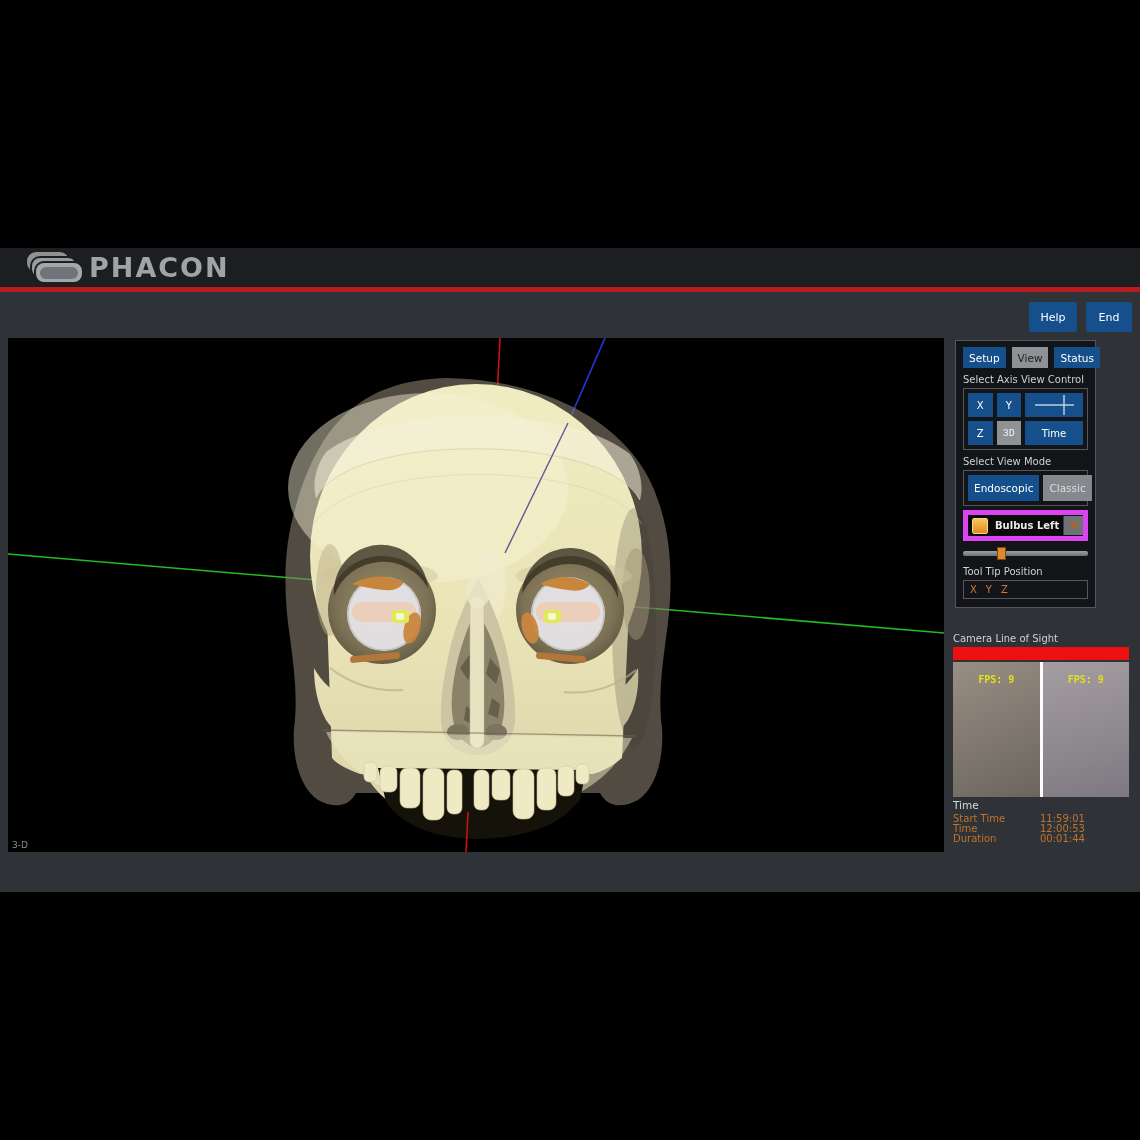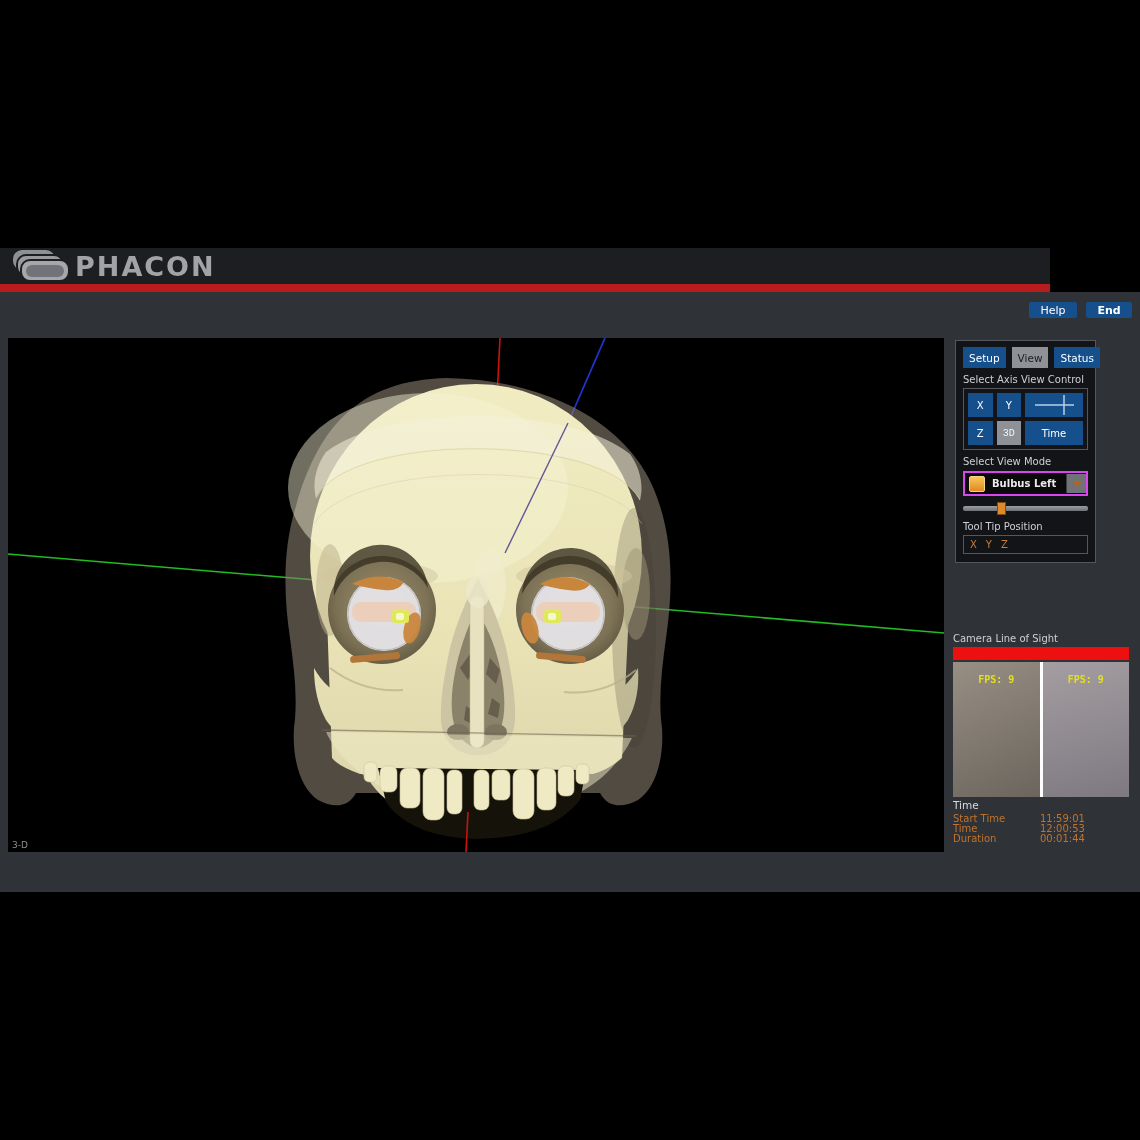--- a/index.html
+++ b/index.html
@@ -3,34 +3,34 @@
 <meta charset="utf-8">
 <style>
   html,body { margin:0; padding:0; }
   body {
     width:1140px; height:1140px; background:#000;
     font-family:"DejaVu Sans","Liberation Sans",sans-serif;
     position:relative; overflow:hidden;
   }
   
   .logo-bar {
-    position:absolute; left:0; top:248px; width:1050px; height:44px;
-    background:#1c1e22; border-bottom:8px solid #b91c1c; box-sizing:border-box;
-    display:flex; align-items:center; padding-left:10px;
+    position:absolute; left:0; top:248px; width:1140px; height:44px;
+    background:#1c1e22; border-bottom:5px solid #b91c1c; box-sizing:border-box;
+    display:flex; align-items:center; padding-left:24px;
   }
   .logo { display:flex; align-items:center; gap:3px; }
   .logo-text { font-size:27px; font-weight:bold; color:#a2a3a5; letter-spacing:2px; }
   
   .app { position:absolute; left:0; top:292px; width:1140px; height:600px; background:#2f3237; }
   .top-btn {
-    position:absolute; height:16px; background:#15508d; color:#fff; border:none;
+    position:absolute; height:30px; background:#15508d; color:#fff; border:none;
     border-radius:2px; font-size:11px; font-family:inherit; cursor:pointer;
   }
   .help { left:1029px; top:10px; width:48px; }
-  .end  { left:1086px; top:10px; width:46px;font-weight:bold; }
+  .end  { left:1086px; top:10px; width:46px; }
   
   .viewport { position:absolute; left:8px; top:46px; width:936px; height:514px; background:#000; }
   .skull-svg { position:absolute; left:0; top:0; }
   .vp-label { position:absolute; left:4px; bottom:2px; font-size:9px; color:#8d8d8d;margin-top:26px; }
   
   .panel {
     position:absolute; left:955px; top:48px; width:141px;
     background:#131417; border:1px solid #54575c; box-sizing:border-box;
     padding:6px 7px 8px;
   }
@@ -48,21 +48,21 @@
   .abtn {
     height:24px; background:#15508d; color:#fff; font-size:10px; border:none;
     font-family:inherit; display:flex; align-items:center; justify-content:center; cursor:pointer;
   }
   .abtn.selected { background:#8e9196; color:#f4f4f4;font-family:Liberation Mono, monospace; }
   .mode-box { display:flex; gap:4px; }
   .mode-box .abtn { height:26px; font-size:10.5px; }
   .mode-endo { flex:2.1; }
   .mode-classic { flex:1; background:#85888d; color:#dcdcdc; }
   .dropdown {
-    margin-top:4px; height:21px; background:#0a0a0a; border:2px solid #d946ef;
+    margin-top:4px; height:21px; background:#0a0a0a; border:5px solid #d946ef;
     display:flex; align-items:center; padding-left:4px; cursor:pointer;
   }
   .swatch {
     width:14px; height:14px; border-radius:2px; flex:none;
     background:linear-gradient(180deg,#f7c75b,#e08a1e); border:1px solid #f6d58a;
   }
   .dd-text { margin-left:7px; font-size:10px; font-weight:bold; color:#eaeaea; flex:1; }
   .dd-btn {
     width:20px; height:19px; background:#6f7277; border:none; border-left:1px solid #3c3e42;
     display:flex; align-items:center; justify-content:center; cursor:pointer; flex:none;
@@ -238,20 +238,24 @@
           <line x1="4" y1="12" x2="43" y2="12" stroke="#b9cfe6" stroke-width="1.5"></line>
           <line x1="33" y1="2" x2="33" y2="22" stroke="#b9cfe6" stroke-width="1.5"></line>
         </svg>
       </button>
       <button class="abtn">Z</button>
       <button class="abtn selected">3D</button>
       <button class="abtn">Time</button>
     </div>
 
     <div class="sec-label">Select View Mode</div>
+    <div class="group-box mode-box">
+      <button class="abtn mode-endo">Endoscopic</button>
+      <button class="abtn mode-classic">Classic</button>
+    </div>
 
     <div class="dropdown">
       <span class="swatch"></span>
       <span class="dd-text">Bulbus Left</span>
       <button class="dd-btn">
         <span class="dd-arrow"></span>
       </button>
     </div>
     <div class="slider">
       <div class="slider-track"></div>

